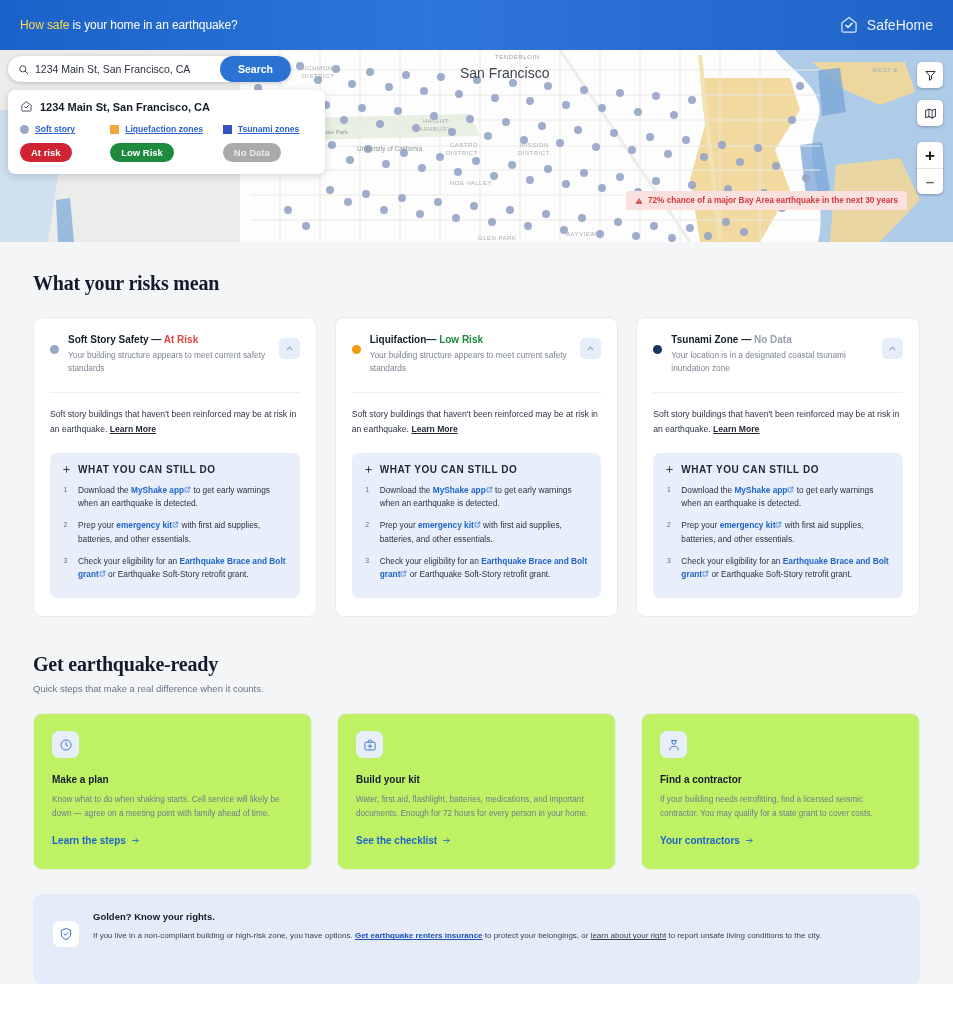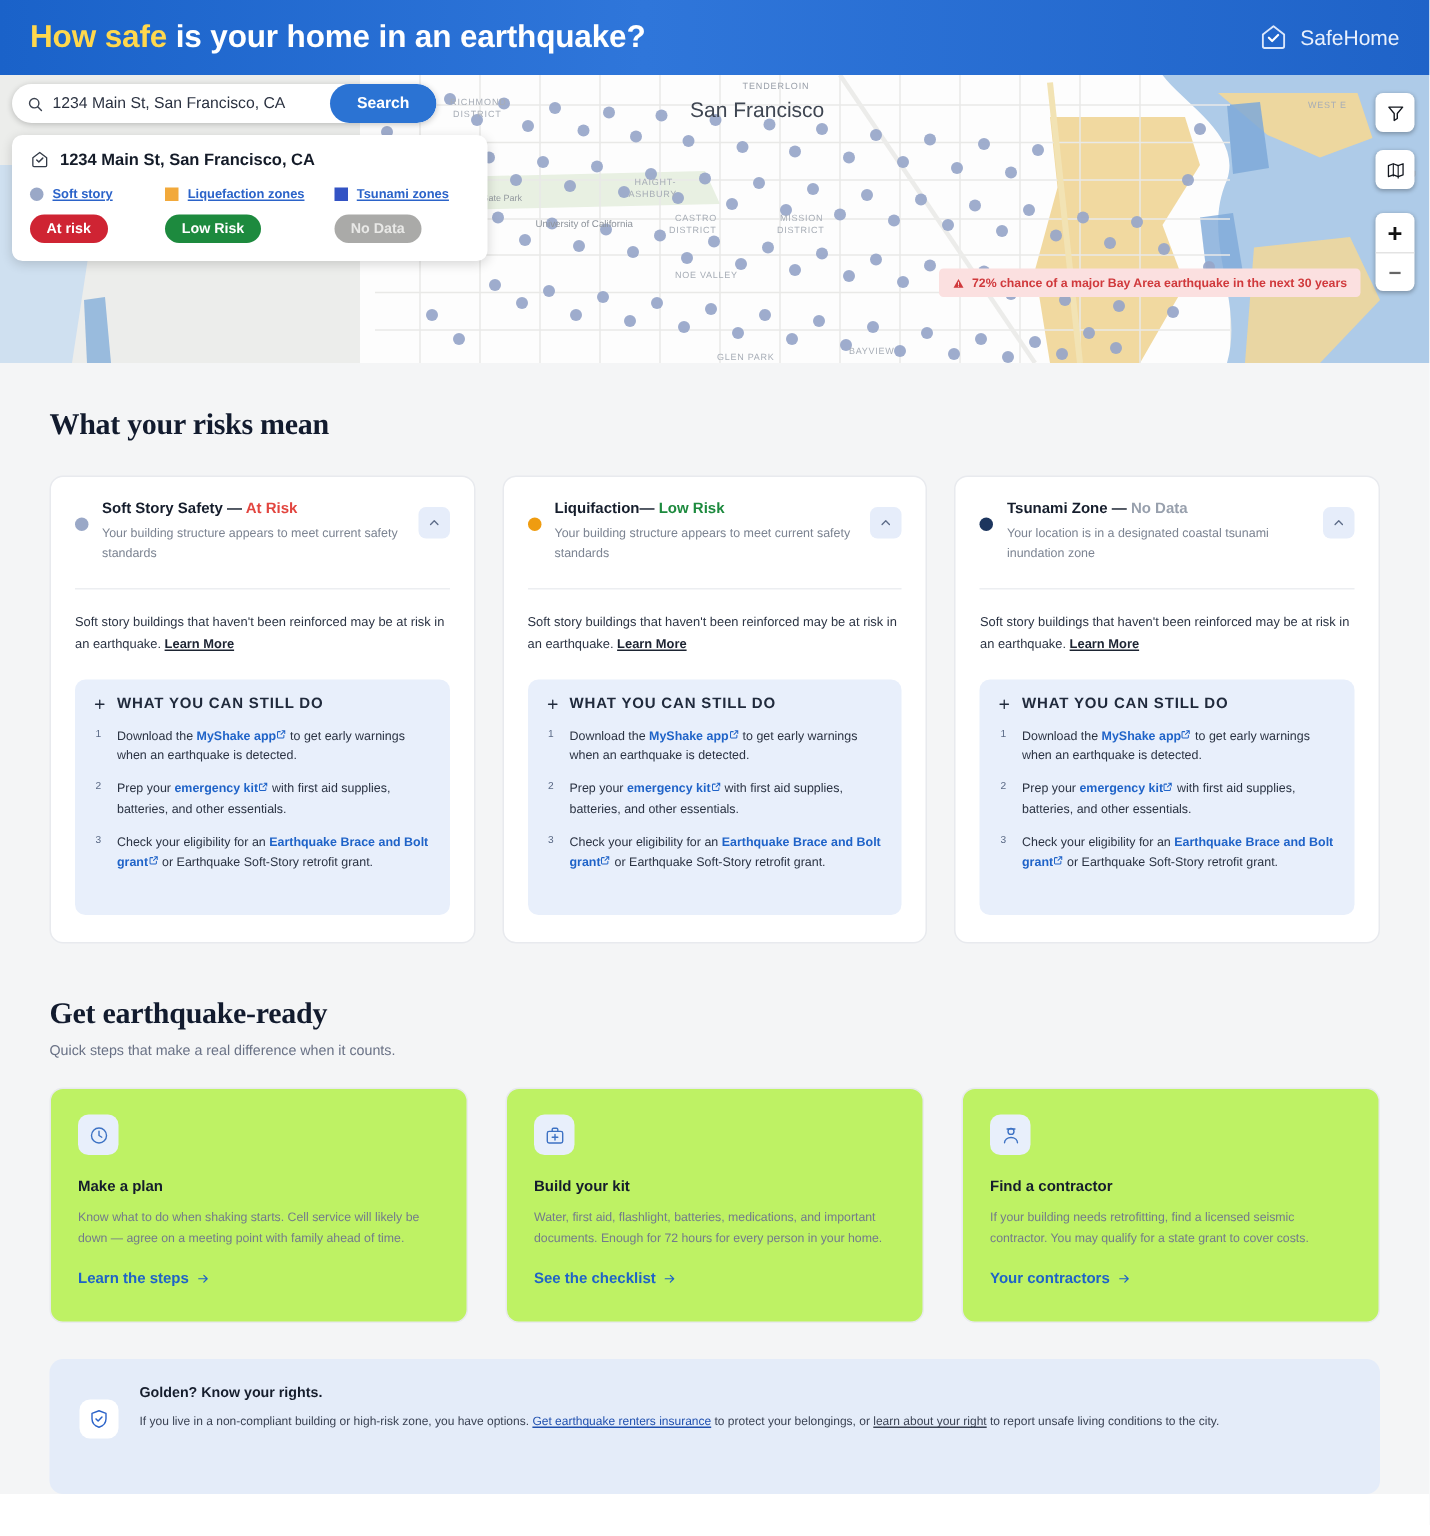--- a/index.html
+++ b/index.html
@@ -13,21 +13,21 @@
 
   
   .header {
     height: 50px;
     background: linear-gradient(90deg, #1a62c9 0%, #2f76da 45%, #1f63c8 100%);
     display: flex; align-items: center; justify-content: space-between;
     padding: 0 20px;
     position: relative;
   }
   .header-title {
-    font-size: 21px; font-weight: 700; color: #ffffff; letter-spacing: -0.1px;
+    font-size: 12px; font-weight: 400; color: #ffffff; letter-spacing: -0.1px;
   }
   .header-title .hl { color: #ffd84d; }
   .brand { display: flex; align-items: center; gap: 8px; }
   .brand-mark { width: 20px; height: 20px; display: block; }
   .brand-name { font-size: 14px; color: #eaf1fd; font-weight: 400; }
 
   
   .map-wrap {
     position: relative; height: 192px; width: 953px;
     overflow: hidden; background: #ebecea;
@@ -91,21 +91,21 @@
     position: absolute; right: 10px; top: 92px; z-index: 6;
     width: 26px; background: #fff; border-radius: 5px;
     box-shadow: 0 1px 3px rgba(0,0,0,.28); overflow: hidden;
   }
   .zoom-btn {
     height: 26px; display: flex; align-items: center; justify-content: center;
     font-size: 17px; color: #111; cursor: pointer; font-weight: 700; line-height: 1;
   }
   .zoom-btn.minus { border-top: 1px solid #e3e3e3; font-size: 15px; color: #666; }
   .quake-alert {
-    position: absolute; right: 46px; bottom: 44px; z-index: 6;
+    position: absolute; right: 46px; bottom: 32px; z-index: 6;
     background: #fbe0e0; color: #d0393c; border-radius: 3px;
     font-size: 8.2px; font-weight: 600; padding: 5px 9px;
     display: flex; align-items: center; gap: 5px; white-space: nowrap;
   }
 
   
   .page { background: #f4f5f6; padding: 0 0 0 0; }
   .section-title {
     font-family: "Liberation Serif", serif;
     font-size: 20px; font-weight: 700; color: #121b2e; letter-spacing: -0.2px;
@@ -135,21 +135,21 @@
   .risk-sep { border-top: 1px solid #eceef1; margin: 17px 0 14px 0; }
   .risk-body { font-size: 8.6px; color: #2c3444; line-height: 1.75; }
   .risk-body a { color: #1d2432; font-weight: 700; text-decoration: underline; }
 
   .todo-box { background: #e8effb; border-radius: 7px; padding: 11px 12px 13px 12px; margin-top: 16px; }
   .todo-head { display: flex; align-items: center; gap: 7px; margin-bottom: 9px; }
   .todo-head-label {
     font-size: 10px; font-weight: 700; color: #202a3c; letter-spacing: .55px;
   }
   .todo-item { display: flex; gap: 9px; margin-bottom: 9px; }
-  .todo-item:last-child { margin-bottom: 16px; }
+  .todo-item:last-child { margin-bottom: 4px; }
   .todo-num { font-size: 6.8px; color: #5b6a86; width: 7px; flex: 0 0 auto; padding-top: 2px; text-align: center;}
   .todo-text { font-size: 8.3px; color: #2a3242; line-height: 1.6; }
   .todo-text a { color: #1f63c8; font-weight: 700; text-decoration: none; }
   .ext { font-size: 7px; }
 
   
   .ready-section { padding: 36px 33px 0 33px; }
   .ready-grid { display: flex; gap: 25px; margin-top: 19px; }
   .ready-card {
     flex: 1 1 0; background: #bef264; border-radius: 9px; border: 1px solid #e8eaee;
@@ -172,21 +172,21 @@
     background: #e4ecf9; border-radius: 9px; padding: 17px 20px;
     display: flex; gap: 14px; align-items: flex-start; min-height: 90px;
   }
   .renters-ico {
     width: 26px; height: 26px; border-radius: 7px; background: #fff;
     display: flex; align-items: center; justify-content: center; flex: 0 0 auto;
     margin-top: 10px;
   }
   .renters-title { font-size: 9.5px; font-weight: 700; color: #151d2c; margin-bottom: 7px; }
   .renters-text { font-size: 8px; color: #3b4354; line-height: 1.75; max-width: 735px; }
-  .renters-text a.strong { color: #1f4fae; font-weight: 400; text-decoration: underline; }
+  .renters-text a.strong { color: #1f4fae; font-weight: 700; text-decoration: underline; }
   .renters-text a.plain { color: #3b4354; text-decoration: underline; }
   .footer-pad { height: 74px; background: #ffffff; }
 </style>
 </head>
 <body>
 
 <div class="header">
   <div class="header-title">
     <span class="hl">How safe</span><span> is your home in an earthquake?</span>
   </div>

